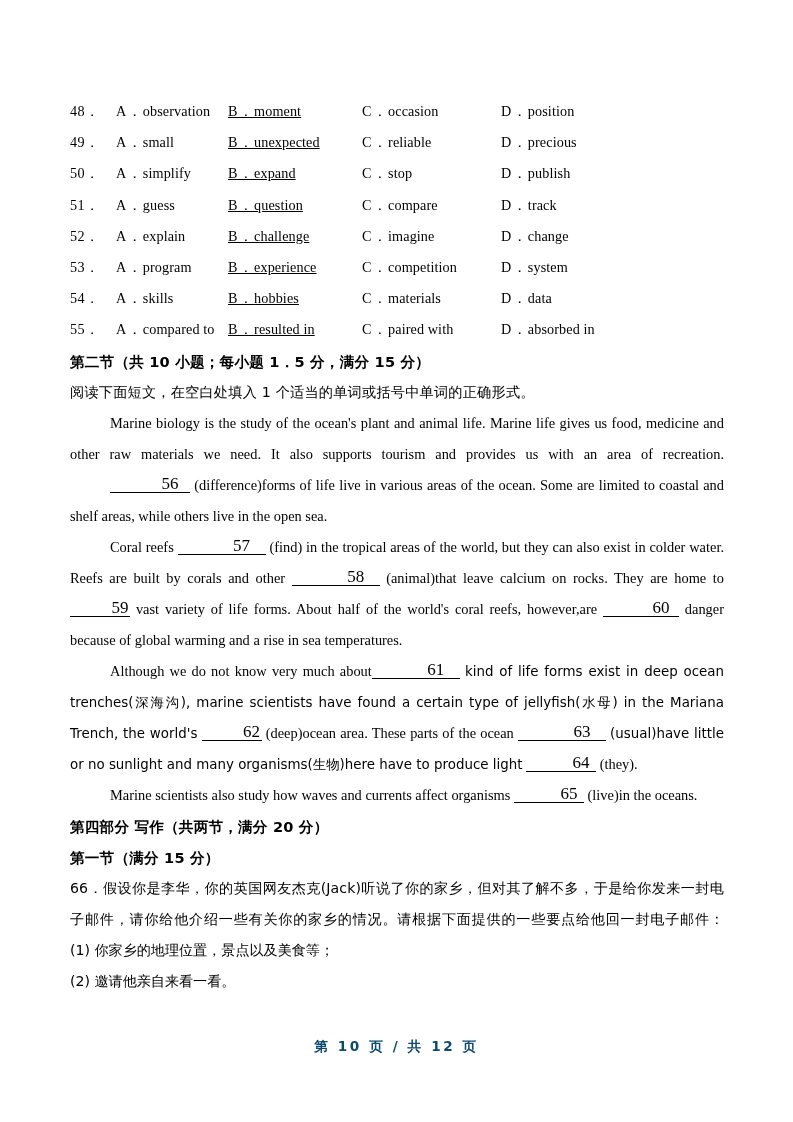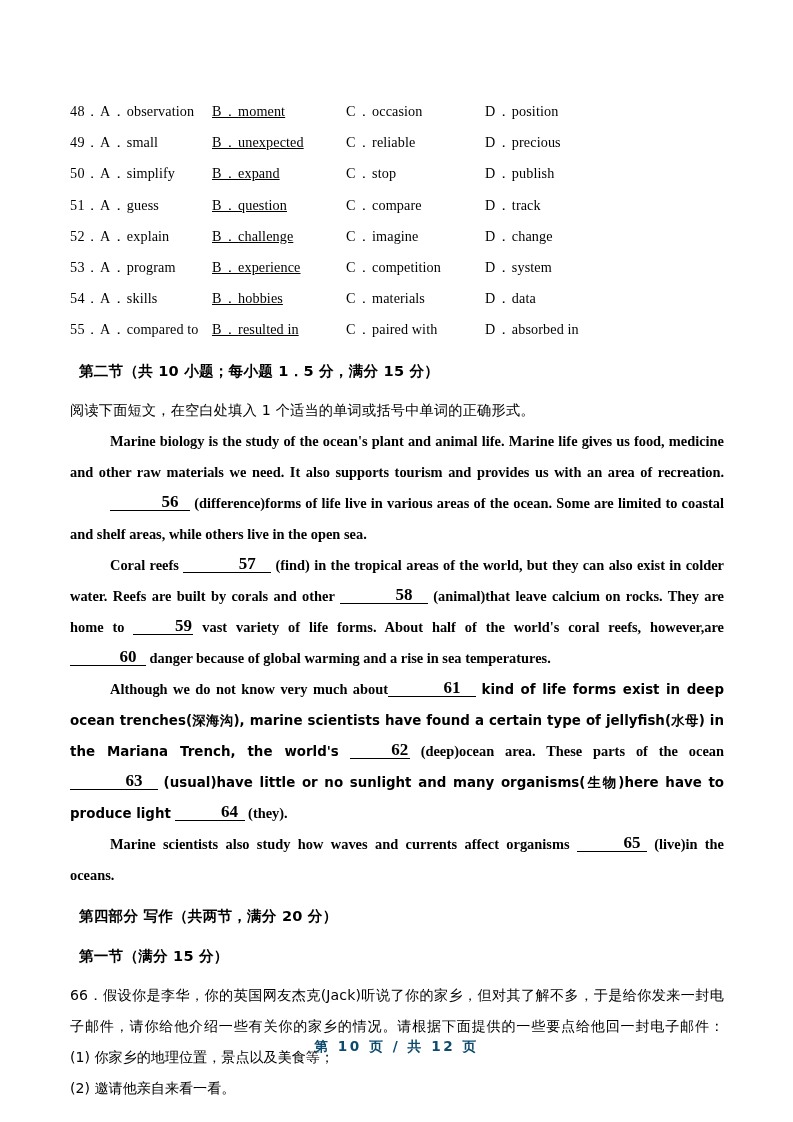--- a/index.html
+++ b/index.html
@@ -37,55 +37,55 @@
     white-space: nowrap;
   }
   .mc-num {
     position: absolute;
     left: 0px;
     letter-spacing: 0.4px;
   }
   .mc-opt {
     position: absolute;
     letter-spacing: 0.1px;
+    margin-left: 16px;
   }
   .mc-opt .lab { letter-spacing: 1.2px; }
   .col-a { left: 30px; }
   .col-b { left: 142px; text-decoration: underline; }
   .col-c { left: 276px; }
   .col-d { left: 415px; }
 
   
   .cn-heading {
     font-family: "DejaVu Sans", "Liberation Sans", sans-serif;
     font-weight: bold;
     font-size: 14.6px;
     line-height: 31px;
-    margin: 9px;
+    margin: 0;
     white-space: nowrap;
     letter-spacing: 0.2px;
   }
   .cn-line {
     font-family: "DejaVu Sans", "Liberation Sans", sans-serif;
     font-size: 14.2px;
     line-height: 31px;
     margin: 0;
     white-space: nowrap;
     letter-spacing: 0.2px;
   }
 
   
   .passage-p {
     font-size: 14.4px;
     line-height: 31px;
     margin: 0;
     text-align: justify;
     text-justify: inter-word;
     text-indent: 40px;
-    font-weight: bold;
   }
   .passage-p.justify-all { text-align-last: justify; }
   .cjk {
     font-family: "DejaVu Sans", "Liberation Sans", sans-serif;
     font-size: 13.4px;
   }
 
   
   .blank {
     display: inline-block;

